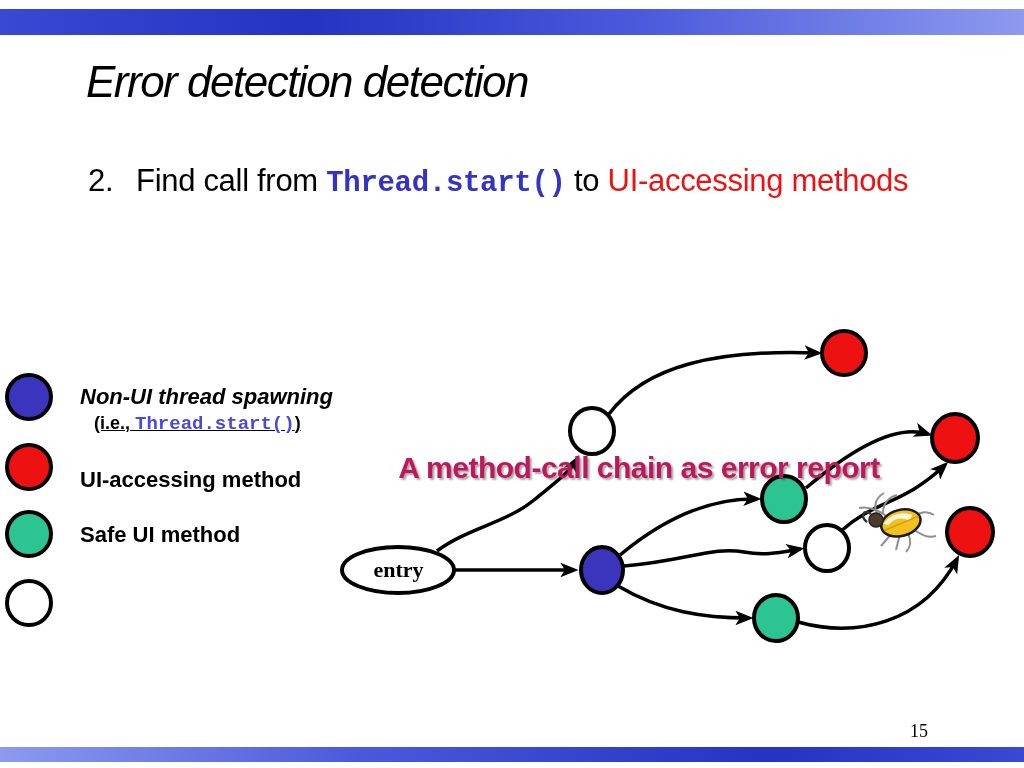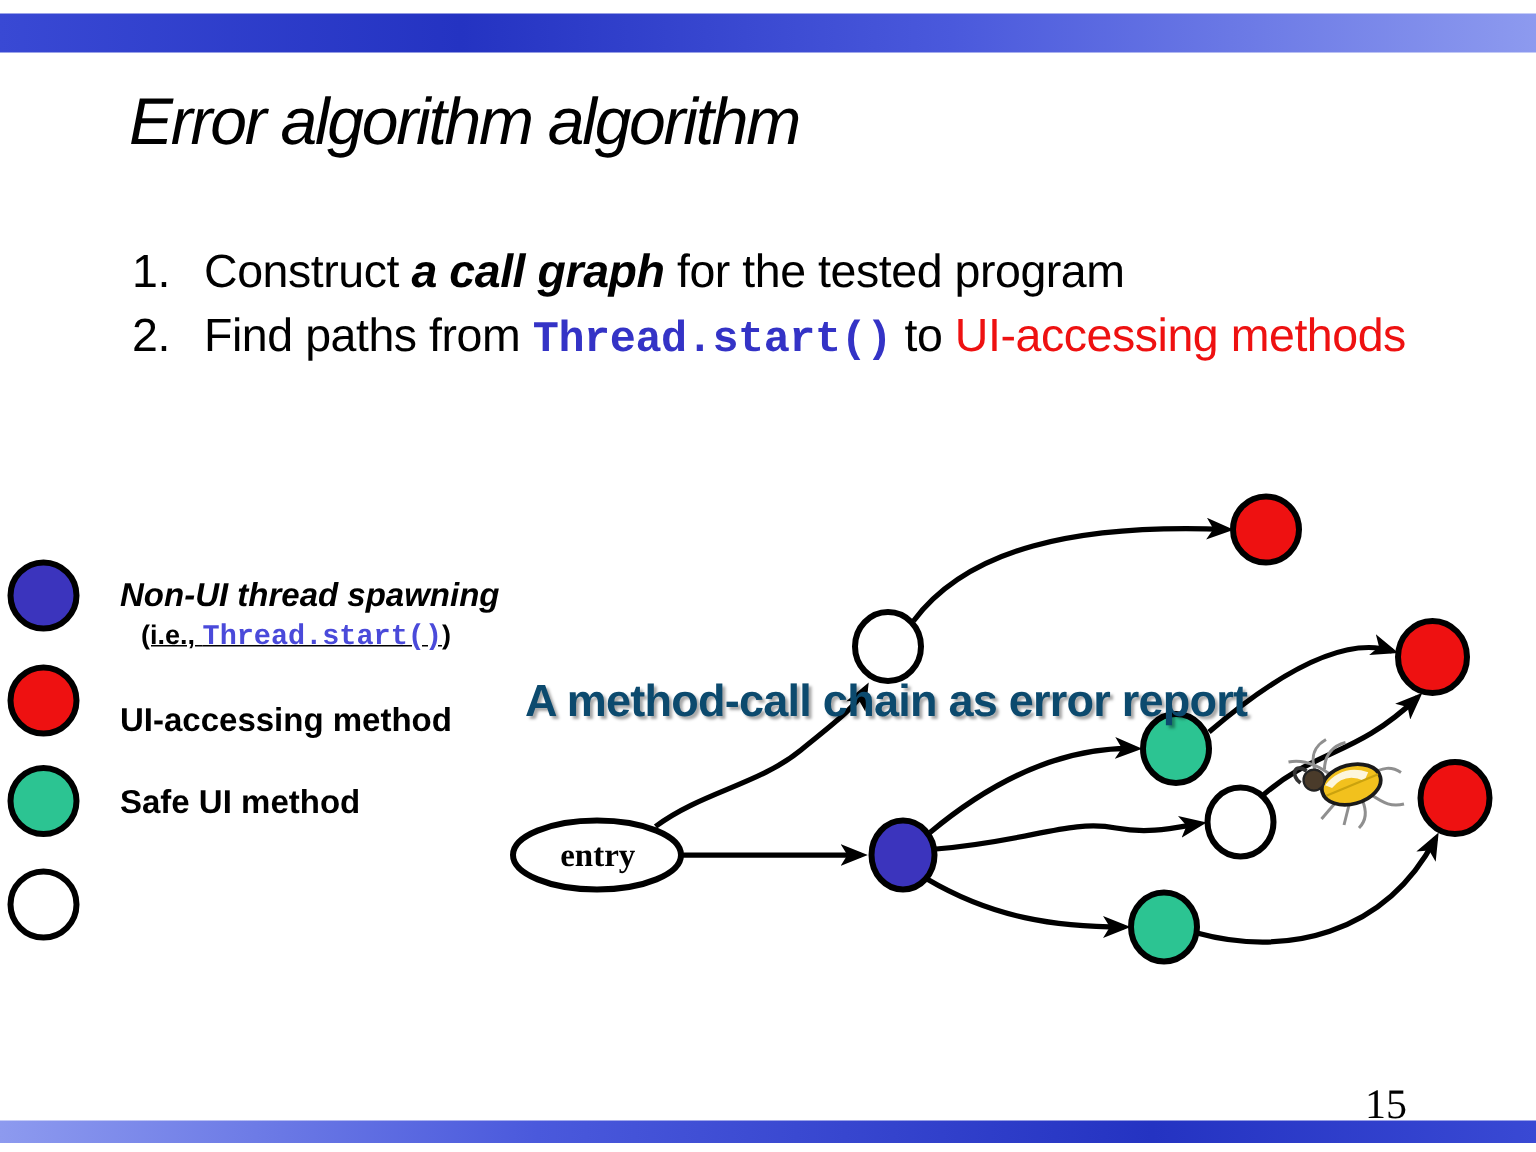--- a/index.html
+++ b/index.html
@@ -36,49 +36,46 @@
     white-space:nowrap; }
   .ll-1 { top:384px;font-style:italic; }
   .ll-sub { position:absolute; left:94px; top:413px; font-size:18px; font-weight:bold;
     color:#000; white-space:nowrap;text-decoration:underline; }
   .ll-sub .legend-code { font-family:"Liberation Mono", monospace; font-weight:bold;
     font-size:19px; color:#4a4ada; }
   .ll-2 { top:456px;margin-top:11px; }
   .ll-3 { top:522px; }
   .ll-4 { top:589px; }
 
-  .caption { position:absolute; left:350px; top:451px; width:578px; 
-    font-size:30px; font-weight:bold; letter-spacing:-0.5px; color:#0c4a6e;
+  .caption { position:absolute; left:350px; top:451px; width:578px; text-align:center;
+    font-size:30px; font-weight:bold; letter-spacing:-0.5px; color:#be185d;
     text-shadow:2px 2px 2px rgba(0,0,0,0.35); white-space:nowrap; }
 
   .entry-label { position:absolute; left:342px; top:557px; width:113px; text-align:center;
     font-family:"Liberation Serif", serif; font-weight:bold; font-size:22px; color:#000; }
 
   .page-number { position:absolute; left:910px; top:721px; font-family:"Liberation Serif", serif;
-    font-size:28px; color:#000; }
+    font-size:18px; color:#000; }
 
   svg.graph { position:absolute; left:0; top:0; width:1024px; height:768px; }
   .edge { stroke:#000; stroke-width:3.5; fill:none; }
   .node { stroke:#000; stroke-width:4; }
 </style>
 </head>
 <body>
 
 <div class="slide">
 
   <div class="accent-bar top"></div>
   <div class="accent-bar bottom"></div>
 
-  <div class="title">Error algorithm algorithm</div>
+  <div class="title">Error detection detection</div>
 
   <div class="steps">
-    <div><span class="num">1.</span><span>Construct</span>
-      <span class="emph">a call graph</span>
-      <span>for the tested program</span></div>
-    <div><span class="num">2.</span><span>Find paths from</span>
+    <div><span class="num">2.</span><span>Find call from</span>
       <span class="code">Thread.start()</span>
       <span>to</span>
       <span class="t-red">UI-accessing methods</span></div>
   </div>
 
   <div class="swatch sw-blue"></div>
   <div class="swatch sw-red"></div>
   <div class="swatch sw-green"></div>
   <div class="swatch sw-white"></div>
 

